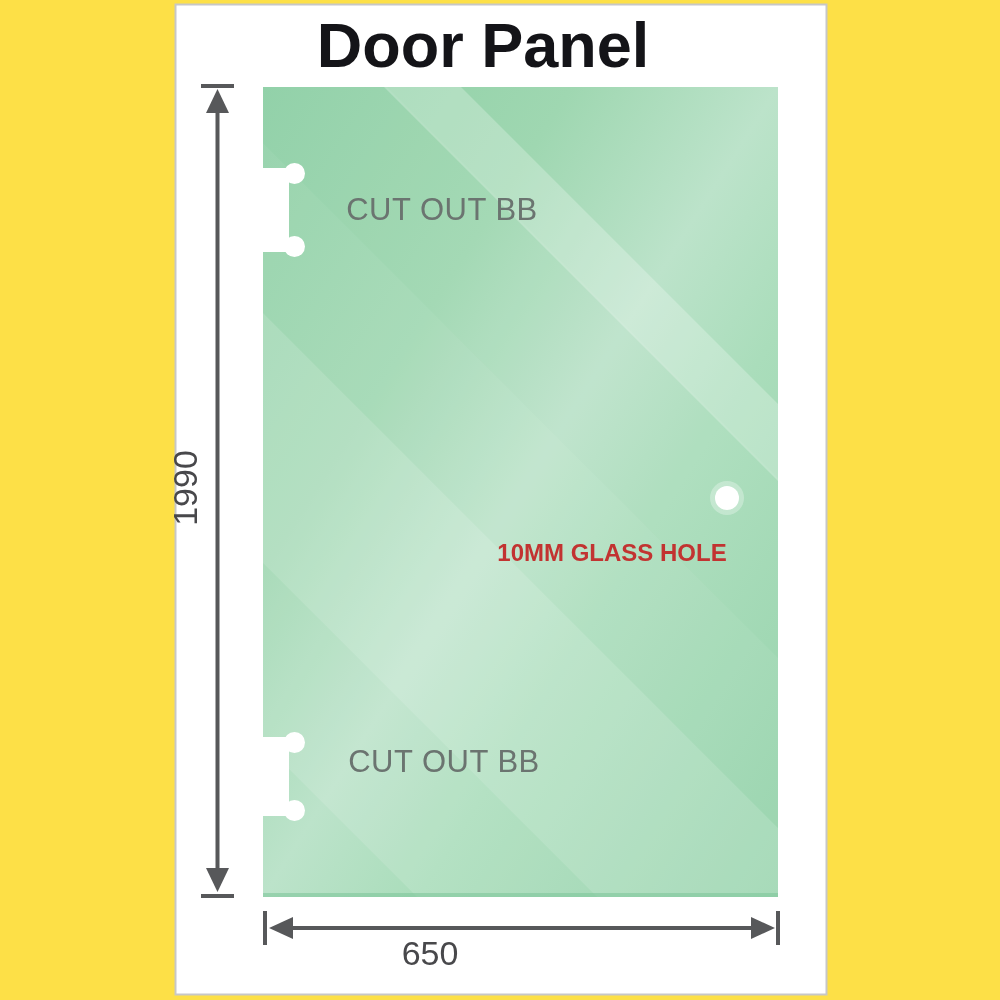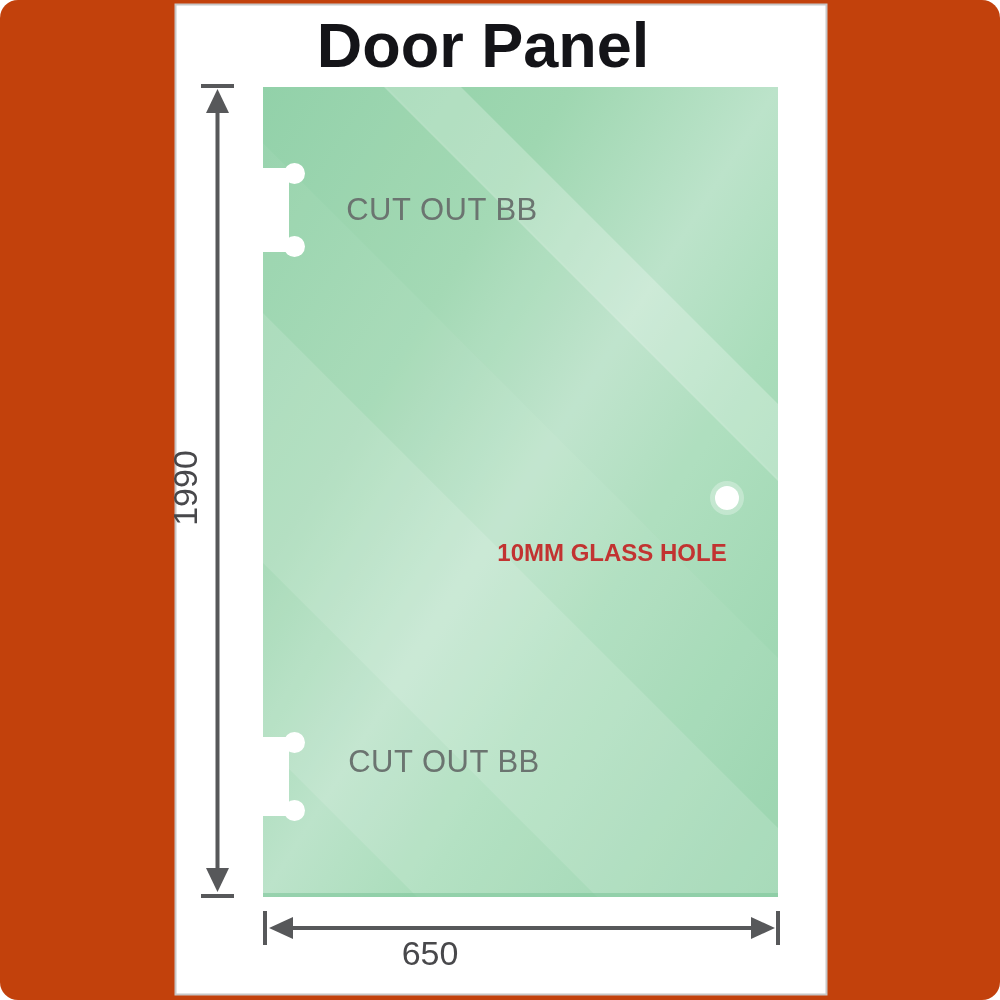--- a/index.html
+++ b/index.html
@@ -7,23 +7,22 @@
     padding: 0;
     background: #ffffff;
     width: 1000px;
     height: 1000px;
     font-family: "Liberation Sans", sans-serif;
   }
   .stage {
     position: relative;
     width: 1000px;
     height: 1000px;
-    background: #c2410c;
+    background: #fde047;
     overflow: hidden;
-    border-radius: 18px;
   }
   svg { display: block; }
 
   .title-text {
     font-family: "Liberation Sans", sans-serif;
     font-size: 63px;
     font-weight: bold;
     fill: #141418;
   }
   .cutout-label {

